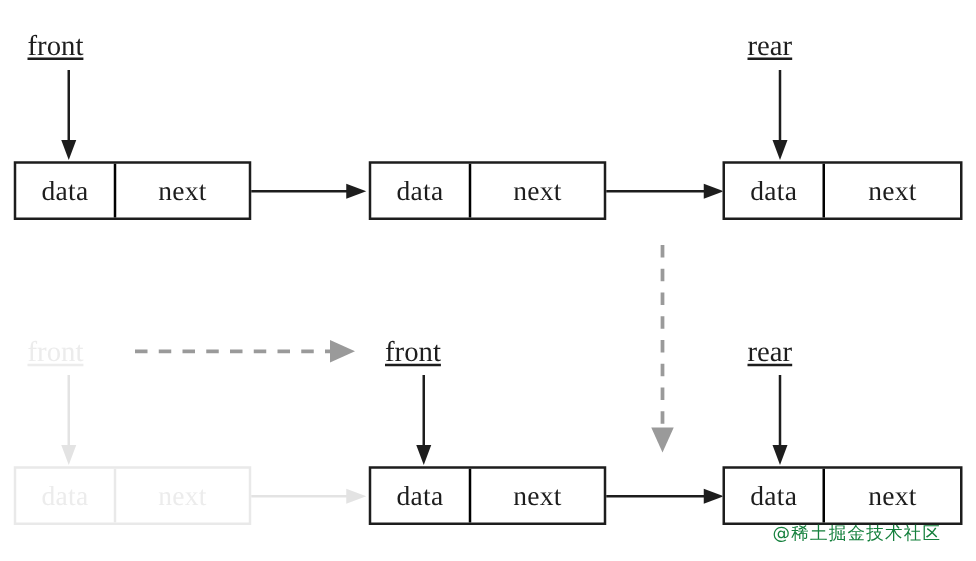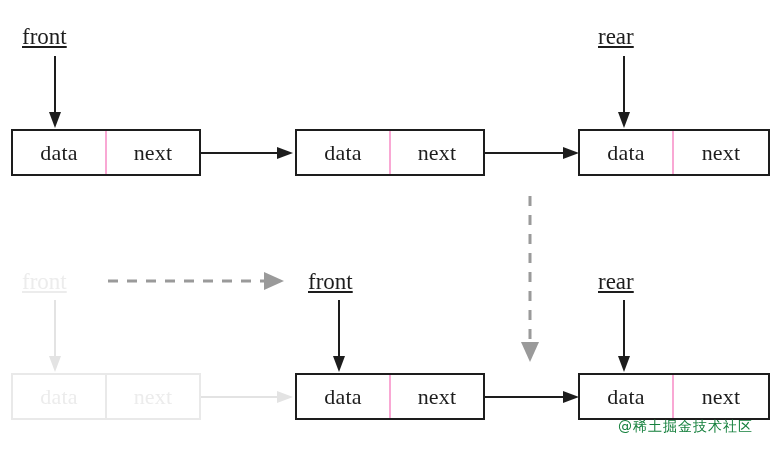--- a/index.html
+++ b/index.html
@@ -30,22 +30,22 @@
     box-sizing: border-box;
     display: flex;
     align-items: center;
     justify-content: center;
     font-size: 22px;
     color: #1d1d1d;
     letter-spacing: 0.2px;
     line-height: 1;
   }
   .cell.data-cell {
-    width: 94px;
-    border-right: 2px solid #f9a8d4;
+    width: 80px;
+    border-right: 2px solid #000000;
   }
   .cell.next-cell {
     flex: 1;
   }
   .node.faded .cell {
     color: #ececec;
   }
   .node.faded .cell.data-cell {
     border-right-color: #e9e9e9;
   }

